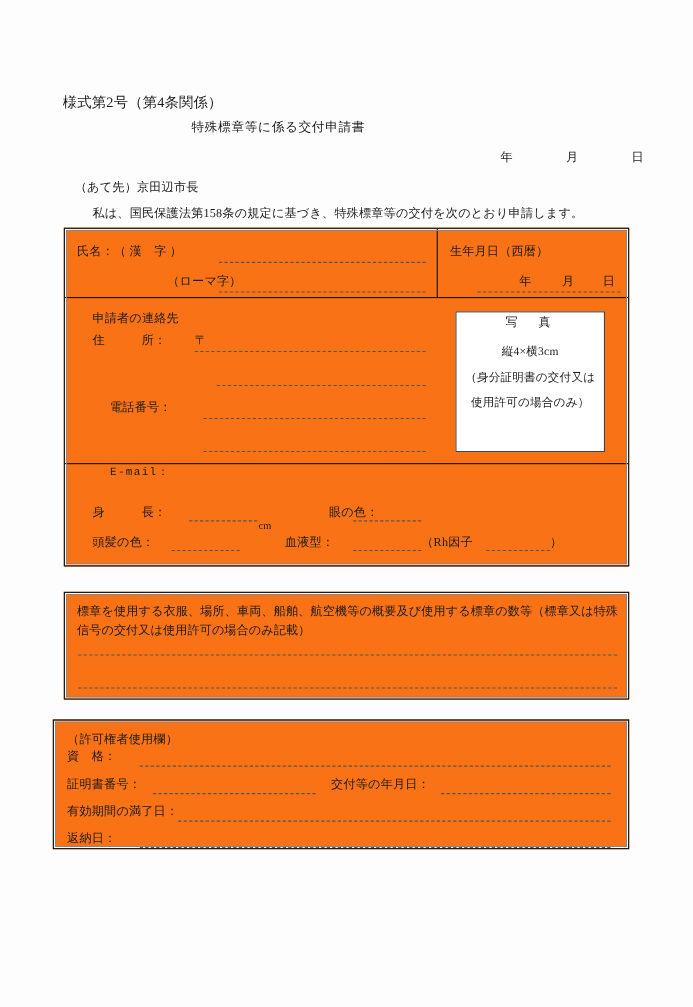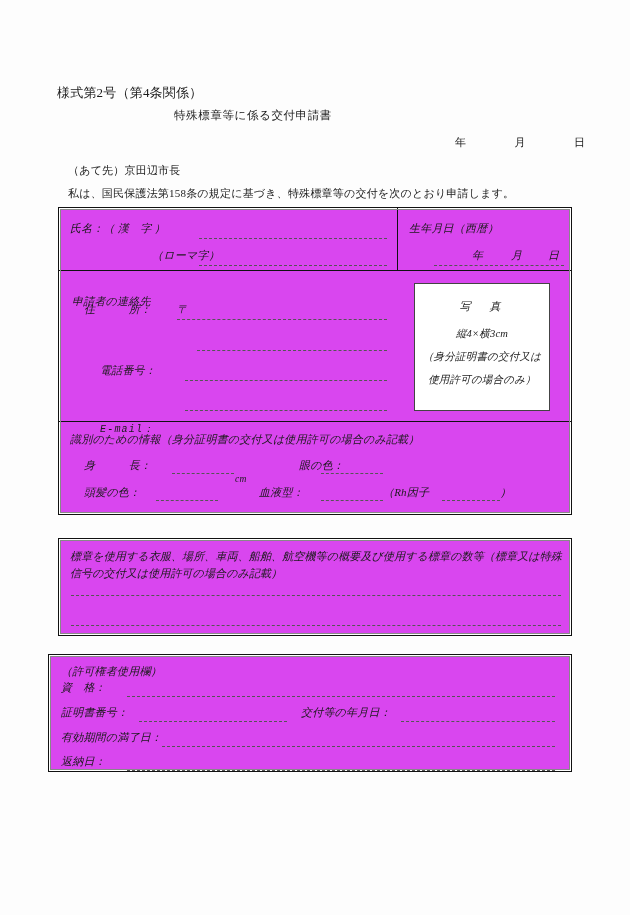--- a/index.html
+++ b/index.html
@@ -51,34 +51,33 @@
   }
   .addressee {
     position: absolute;
     left: 68px;
     top: 163px;
     font-size: 11px;
     letter-spacing: .2px;
   }
   .intro {
     position: absolute;
-    left: 68px;
+    left: 84px;
     top: 186px;
     font-size: 11px;
     letter-spacing: .2px;
   }
 
   
   .box {
     position: absolute;
     border: 1px solid #111;
     box-sizing: border-box;
-    background: #d946ef;
+    background: #f97316;
     box-shadow: 0 0 0 1px #fff inset;
-    font-style: italic;
   }
   .box::after {
     content: "";
     position: absolute;
     left: 1px; top: 1px; right: 1px; bottom: 1px;
     border: 0.5px solid #888;
     pointer-events: none;
   }
 
   
@@ -129,21 +128,21 @@
     left: 355px;
     top: 75px;
     width: 136px;
     height: 128px;
     border: 1px solid #444;
     box-sizing: border-box;
     text-align: center;
     background: #fff;
   }
   #photo-frame .ph-title {
-    margin-top: 15px;
+    margin-top: 1px;
     font-size: 11px;
     letter-spacing: 4px;
   }
   #photo-frame .ph-line {
     margin-top: 13px;
     font-size: 10.5px;
     letter-spacing: .2px;
   }
   #photo-frame .ph-line.tight { margin-top: 9px; }
 
@@ -202,41 +201,40 @@
 
     <div class="lbl" style="left:45px; top:40px;margin-left:48px;">（ローマ字）</div>
     <div class="dashline" style="left:140px; top:57px; width:188px;"></div>
 
     <div class="lbl" style="left:350px; top:13px;">生年月日（西暦）</div>
     <div class="lbl" style="left:413px; top:40px;">年</div>
     <div class="lbl" style="left:452px; top:40px;">月</div>
     <div class="lbl" style="left:489px; top:40px;">日</div>
     <div class="dashline" style="left:375px; top:57px; width:130px;"></div>
 
-    <div class="lbl" style="left:13px; top:74px;margin-top:12px;">申請者の連絡先</div>
+    <div class="lbl" style="left:25px; top:74px;">申請者の連絡先</div>
 
     <div class="lbl" style="left:25px; top:94px;">住　　　所：</div>
     <div class="lbl" style="left:118px; top:94px;">〒</div>
     <div class="dashline" style="left:118px; top:111px; width:210px;"></div>
     <div class="dashline" style="left:138px; top:142px; width:190px;"></div>
 
     <div class="lbl" style="left:41px; top:155px;">電話番号：</div>
     <div class="dashline" style="left:126px; top:172px; width:202px;"></div>
 
     <div class="lbl mono" style="left:41px; top:186px;margin-top:28px;">E-mail：</div>
     <div class="dashline" style="left:126px; top:202px; width:202px;"></div>
 
     <div id="photo-frame">
       <div class="ph-title">写　真</div>
       <div class="ph-line">縦4×横3cm</div>
       <div class="ph-line tight">（身分証明書の交付又は</div>
       <div class="ph-line tight">使用許可の場合のみ）</div>
     </div>
 
-    <div class="lbl" style="left:11px; top:224px;">識別のための情報（身分証明書の交付又は使用許可の場合のみ記載）</div>
 
     <div class="lbl" style="left:25px; top:250px;">身　　　長：</div>
     <div class="uline" style="left:113px; top:265px; width:62px;"></div>
     <div class="lbl" style="left:176px; top:266px; font-size:9.5px;">cm</div>
 
     <div class="lbl" style="left:200px; top:250px;padding-left:40px;">眼の色：</div>
     <div class="uline" style="left:262px; top:265px; width:62px;"></div>
 
     <div class="lbl" style="left:25px; top:277px;">頭髪の色：</div>
     <div class="uline" style="left:97px; top:292px; width:62px;"></div>

